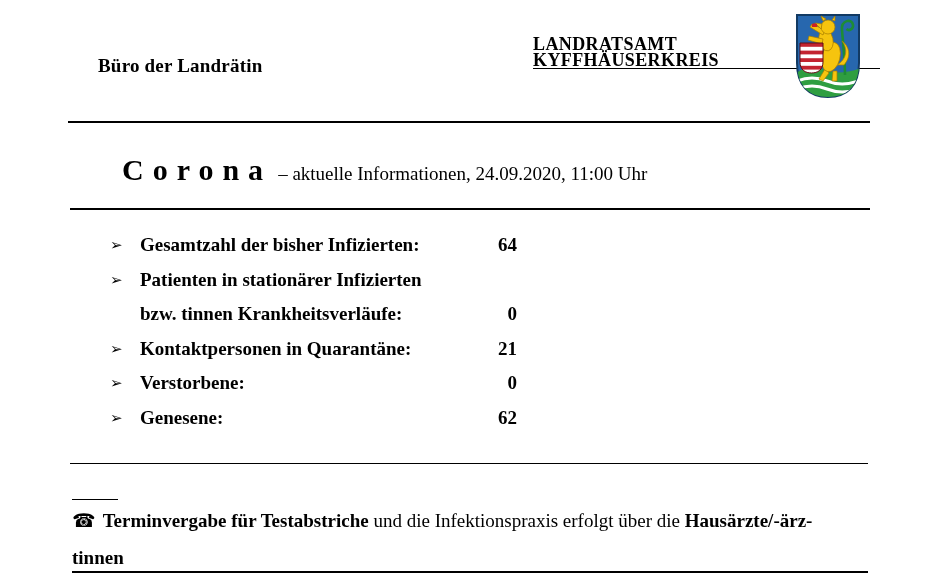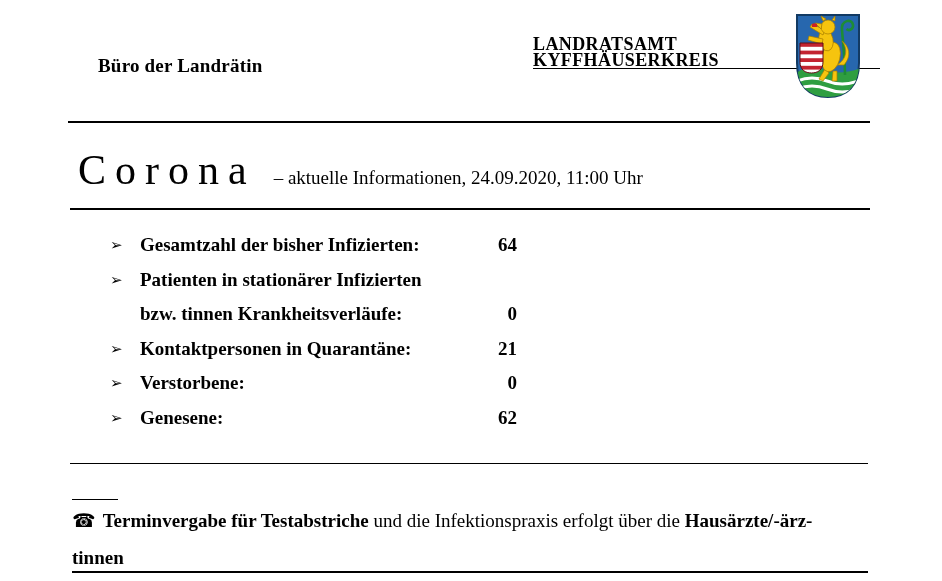--- a/index.html
+++ b/index.html
@@ -19,22 +19,22 @@
 
   .crest { left:795px; top:13px; }
 
   .rule-top    { left:68px;  top:121px; width:802px; height:2px; }
   .rule-title  { left:70px;  top:208px; width:800px; height:2px; }
   .rule-mid    { left:70px;  top:463px; width:798px; height:1px; }
   .rule-short  { left:72px;  top:499px; width:46px;  height:1px; }
   .rule-bottom { left:72px;  top:571px; width:796px; height:2px; }
 
   .title-line { left:78px; top:150px; line-height:40px; white-space:nowrap; }
-  .title-word { font-size:42px; font-weight:normal; letter-spacing:9px; }
-  .title-sub  { font-size:19px; margin-left:14px; }
+  .title-word { font-size:30px; font-weight:bold; letter-spacing:9px;margin-left:44px; }
+  .title-sub  { font-size:19px; margin-left:2px; }
 
   .stats { left:72px; top:228px; width:445px; }
   .stat-row { position:relative; height:34.5px; line-height:34.5px;
               font-size:19px; font-weight:bold; white-space:nowrap; }
   .bullet { position:absolute; left:38px; top:0;
             font-family:"DejaVu Sans",sans-serif; font-size:15px; font-weight:normal; }
   .stat-label { display:block; padding-left:68px; }
   .stat-value { position:absolute; right:0; top:0;margin-left:48px; }
 
   .notice { left:72px; top:502px; width:822px; font-size:19px;

